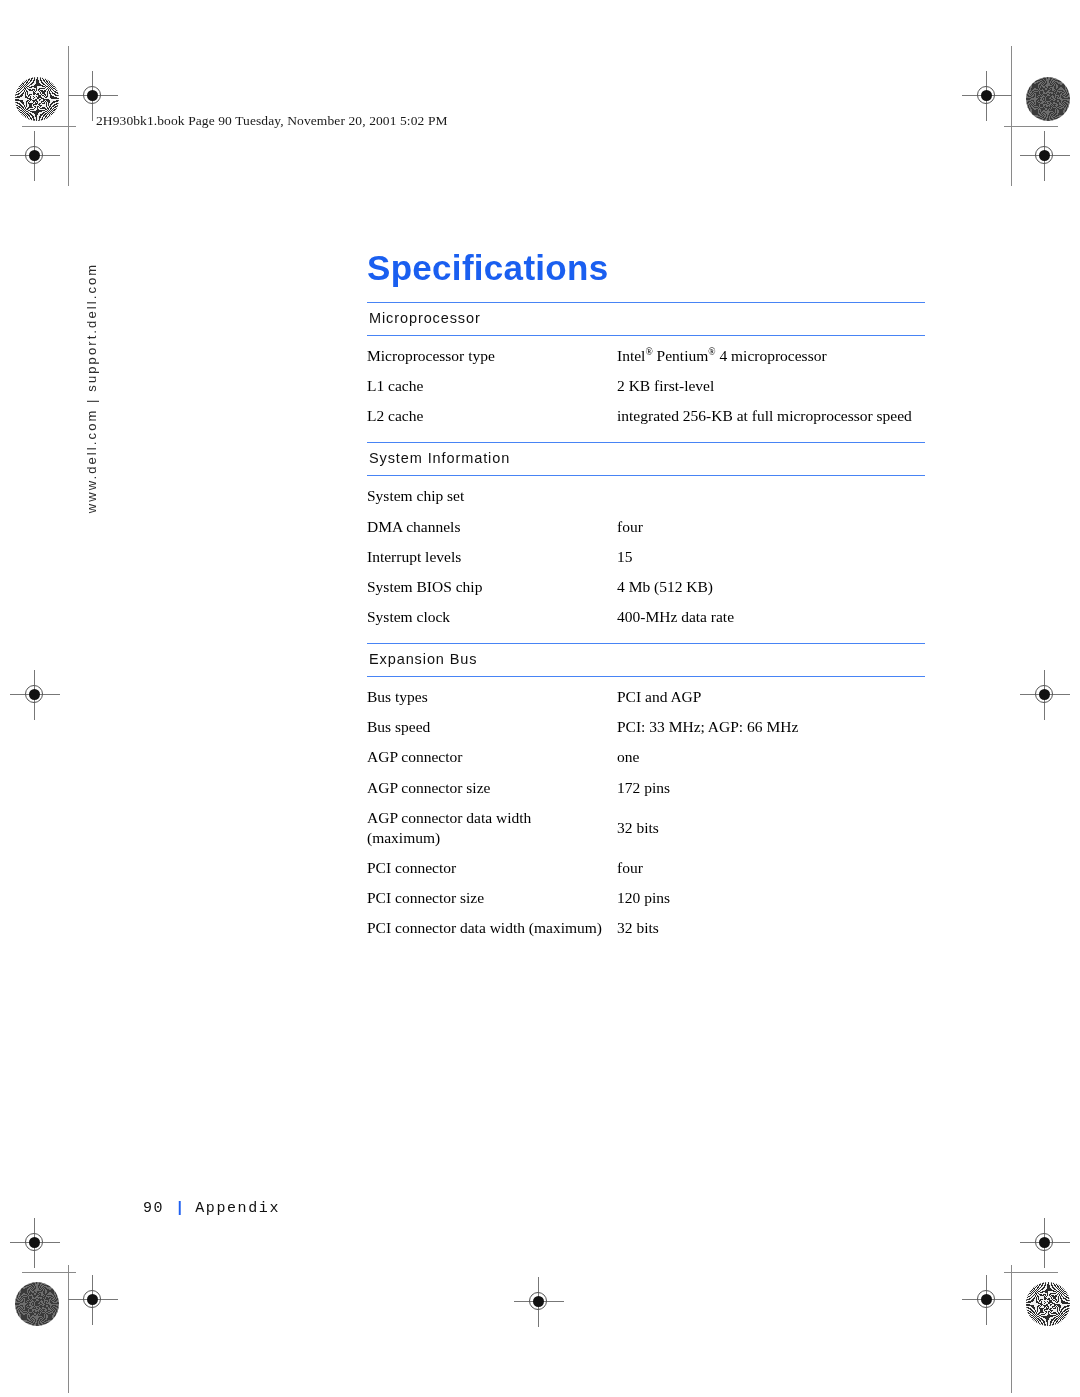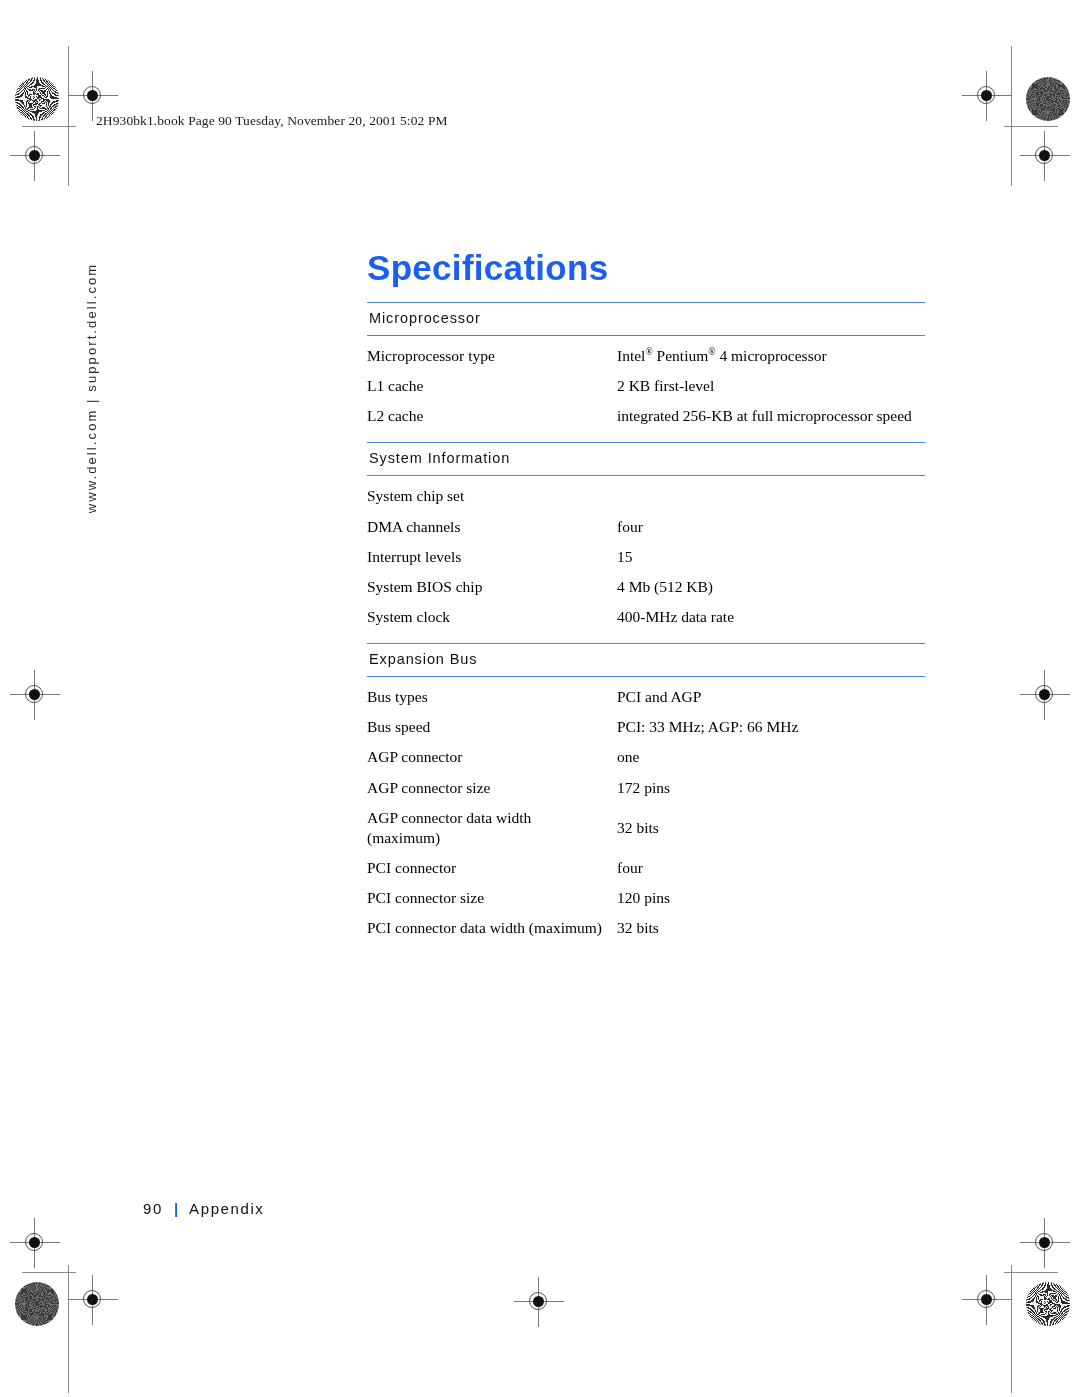--- a/index.html
+++ b/index.html
@@ -161,21 +161,21 @@
     line-height: 0;
   }
 
   
   .page-footer {
     position: absolute;
     left: 143px;
     top: 1200px;
     display: flex;
     align-items: baseline;
-    font-family: Liberation Sans, sans-serif;
+    font-family: Liberation Mono, monospace;
     font-size: 15px;
     color: #111111;
     letter-spacing: 1.6px;
   }
   .page-footer .folio { font-weight: normal; }
   .page-footer .sep {
     color: #2060F0;
     margin: 0 11px;
     font-weight: bold;
     letter-spacing: 0;

